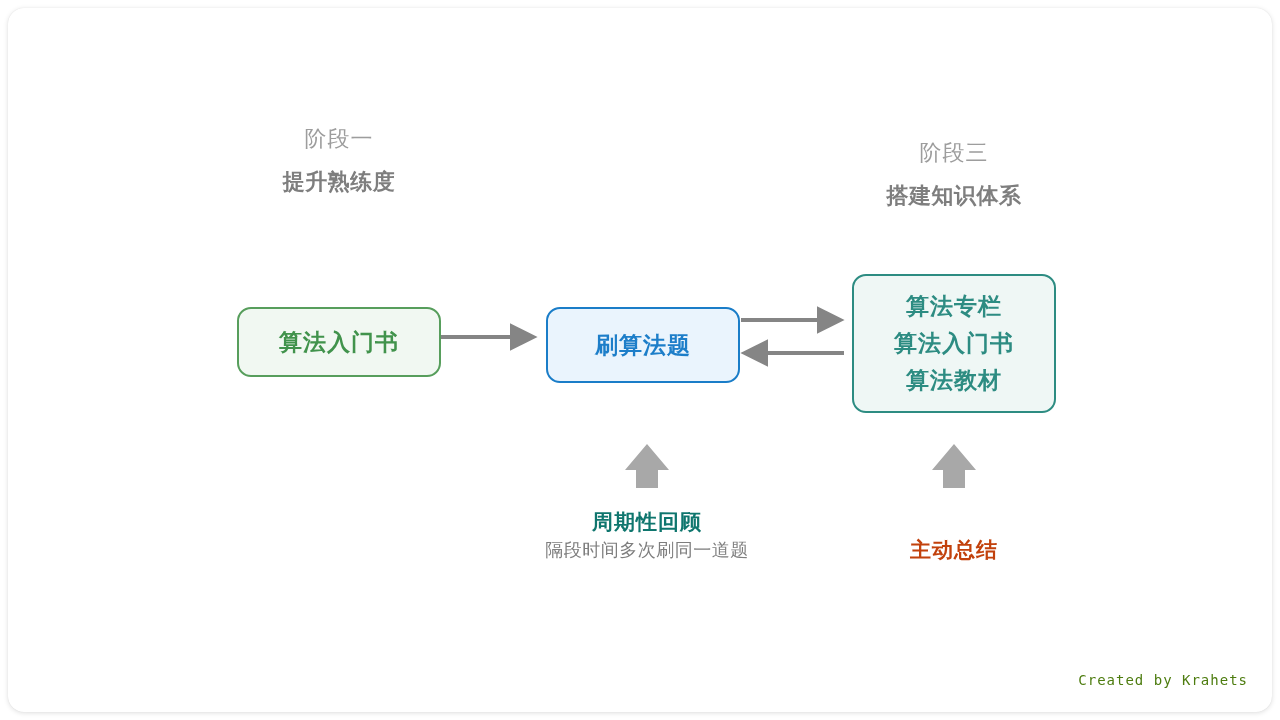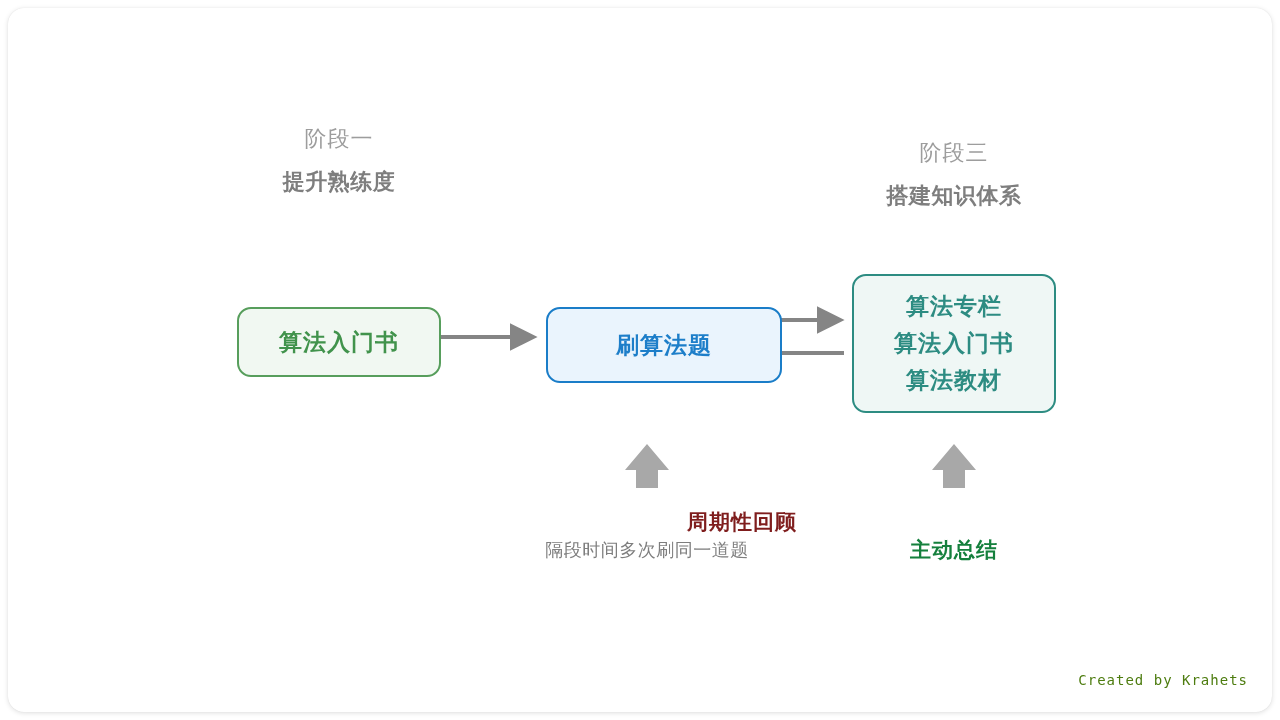--- a/index.html
+++ b/index.html
@@ -70,21 +70,21 @@
     width: 204px;
     height: 70px;
     background: #f1f8f2;
     border: 2px solid #579e5c;
     color: #41934c;
   }
 
   #node-practice {
     left: 538px;
     top: 299px;
-    width: 236px;
+    width: 194px;
     height: 76px;
     background: #eaf4fd;
     border: 2px solid #1a7dc8;
     color: #1d7ec9;
   }
 
   #node-resources {
     left: 844px;
     top: 266px;
     width: 204px;
@@ -116,22 +116,22 @@
     width: 300px;
     height: 50px;
     display: block;
   }
   .note-title {
     font-size: 21px;
     font-weight: bold;
     margin-top: 20px;
     letter-spacing: 1px;
   }
-  #note-review .note-title { color: #7f1d1d; text-align: right; }
-  #note-summary .note-title { color: #15803d; margin-top: 48px; }
+  #note-review .note-title { color: #0f766e; }
+  #note-summary .note-title { color: #c2410c; margin-top: 48px; }
 
   .note-desc {
     font-size: 18px;
     color: #7e7e7e;
     line-height: 28px;
     letter-spacing: 0.5px;
   }
 
   .credit {
     position: absolute;

